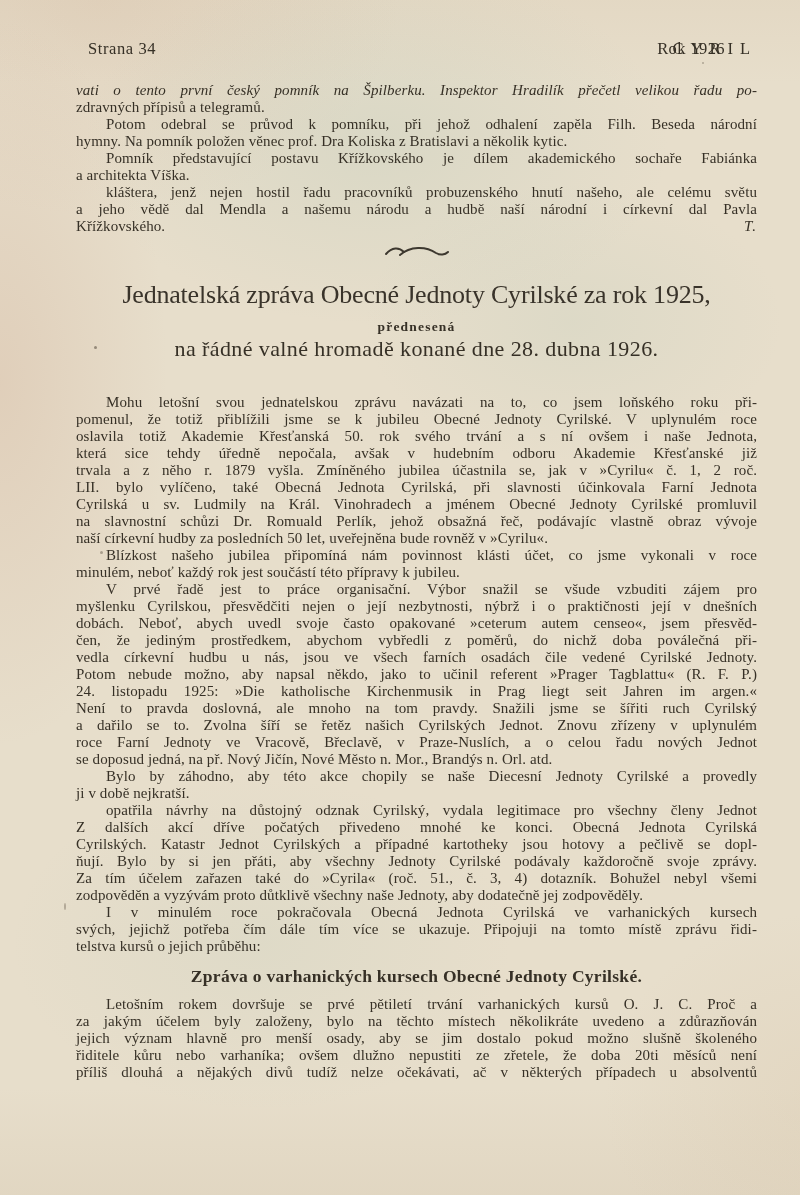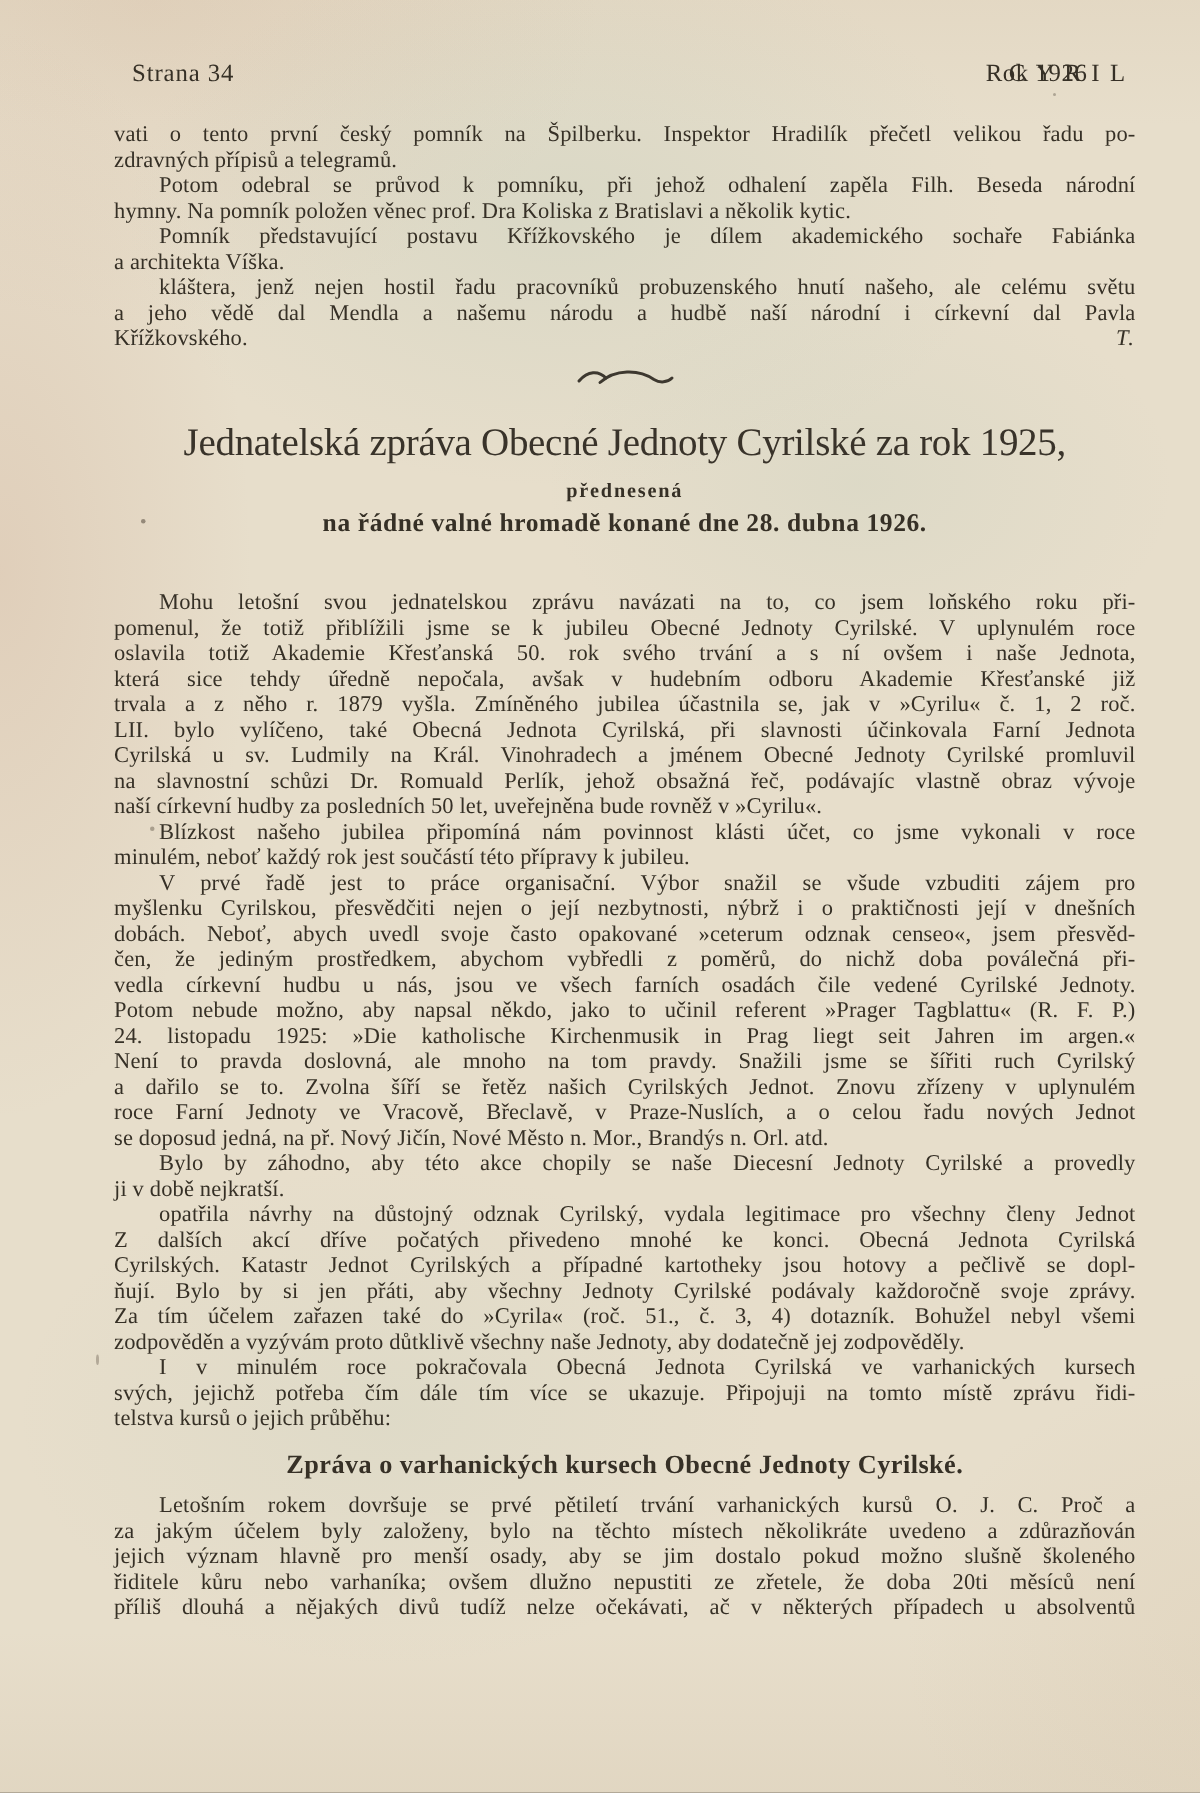--- a/index.html
+++ b/index.html
@@ -29,30 +29,30 @@
   .h-center{position:absolute;left:0;right:0;text-align:right;letter-spacing:7px;}
   .h-right{position:absolute;right:32px;letter-spacing:0.4px;}
   .content{
     position:absolute;top:82px;left:76px;width:681px;
     font-size:15px;line-height:17px;letter-spacing:0.1px;
   }
   .para{margin:0;}
   .tline{display:block;text-align:justify;text-align-last:justify;}
   .tline.endline{text-align-last:left;}
   .para .tline:first-child{text-indent:30px;}
-  .para.noind .tline:first-child{text-indent:0;}
+  .para.noind .tline:first-child{text-indent:0;font-style:italic;}
   .sig{float:right;font-style:italic;letter-spacing:1px;}
   .divider{display:block;margin:9px auto 0;}
   .title{
     font-size:26px;line-height:34px;font-weight:normal;
     text-align:center;white-space:nowrap;letter-spacing:-0.2px;
     margin:18px 0 0;color:#39332a;
   }
   .sub1{font-size:13.5px;font-weight:bold;text-align:center;line-height:15px;margin-top:7px;letter-spacing:1.2px;}
-  .sub2{font-size:17px;font-weight:bold;text-align:center;line-height:21px;margin-top:4px;letter-spacing:0.4px;}
+  .sub2{font-size:22px;font-weight:normal;text-align:center;line-height:21px;margin-top:4px;letter-spacing:0.4px;}
   .sec2{margin-top:35px;}
   .heading2{font-size:17.5px;font-weight:bold;text-align:center;line-height:22px;letter-spacing:0.3px;margin:10px 0 0;}
   .sec3{margin-top:9px;}
   .speck{position:absolute;background:rgba(70,60,48,0.5);border-radius:50%;}
   .speck.s1{left:94px;top:346px;width:3px;height:3px;}
   .speck.s2{left:64px;top:903px;width:2px;height:7px;background:rgba(70,60,48,0.32);}
   .speck.s3{left:100px;top:551px;width:3px;height:3px;background:rgba(70,60,48,0.38);}
   .speck.s4{left:702px;top:62px;width:2px;height:2px;background:rgba(70,60,48,0.35);}
 </style>
 </head>
@@ -109,21 +109,21 @@
           <span class="tline">na slavnostní schůzi Dr. Romuald Perlík, jehož obsažná řeč, podávajíc vlastně obraz vývoje</span>
           <span class="tline endline">naší církevní hudby za posledních 50 let, uveřejněna bude rovněž v »Cyrilu«.</span>
         </div>
         <div class="para">
           <span class="tline">Blízkost našeho jubilea připomíná nám povinnost klásti účet, co jsme vykonali v roce</span>
           <span class="tline endline">minulém, neboť každý rok jest součástí této přípravy k jubileu.</span>
         </div>
         <div class="para">
           <span class="tline">V prvé řadě jest to práce organisační. Výbor snažil se všude vzbuditi zájem pro</span>
           <span class="tline">myšlenku Cyrilskou, přesvědčiti nejen o její nezbytnosti, nýbrž i o praktičnosti její v dnešních</span>
-          <span class="tline">dobách. Neboť, abych uvedl svoje často opakované »ceterum odznak censeo«, jsem přesvěd-</span>
+          <span class="tline">dobách. Neboť, abych uvedl svoje často opakované »ceterum autem censeo«, jsem přesvěd-</span>
           <span class="tline">čen, že jediným prostředkem, abychom vybředli z poměrů, do nichž doba poválečná při-</span>
           <span class="tline">vedla církevní hudbu u nás, jsou ve všech farních osadách čile vedené Cyrilské Jednoty.</span>
           <span class="tline">Potom nebude možno, aby napsal někdo, jako to učinil referent »Prager Tagblattu« (R. F. P.)</span>
           <span class="tline">24. listopadu 1925: »Die katholische Kirchenmusik in Prag liegt seit Jahren im argen.«</span>
           <span class="tline">Není to pravda doslovná, ale mnoho na tom pravdy. Snažili jsme se šířiti ruch Cyrilský</span>
           <span class="tline">a dařilo se to. Zvolna šíří se řetěz našich Cyrilských Jednot. Znovu zřízeny v uplynulém</span>
           <span class="tline">roce Farní Jednoty ve Vracově, Břeclavě, v Praze-Nuslích, a o celou řadu nových Jednot</span>
           <span class="tline endline">se doposud jedná, na př. Nový Jičín, Nové Město n. Mor., Brandýs n. Orl. atd.</span>
         </div>
         <div class="para">

